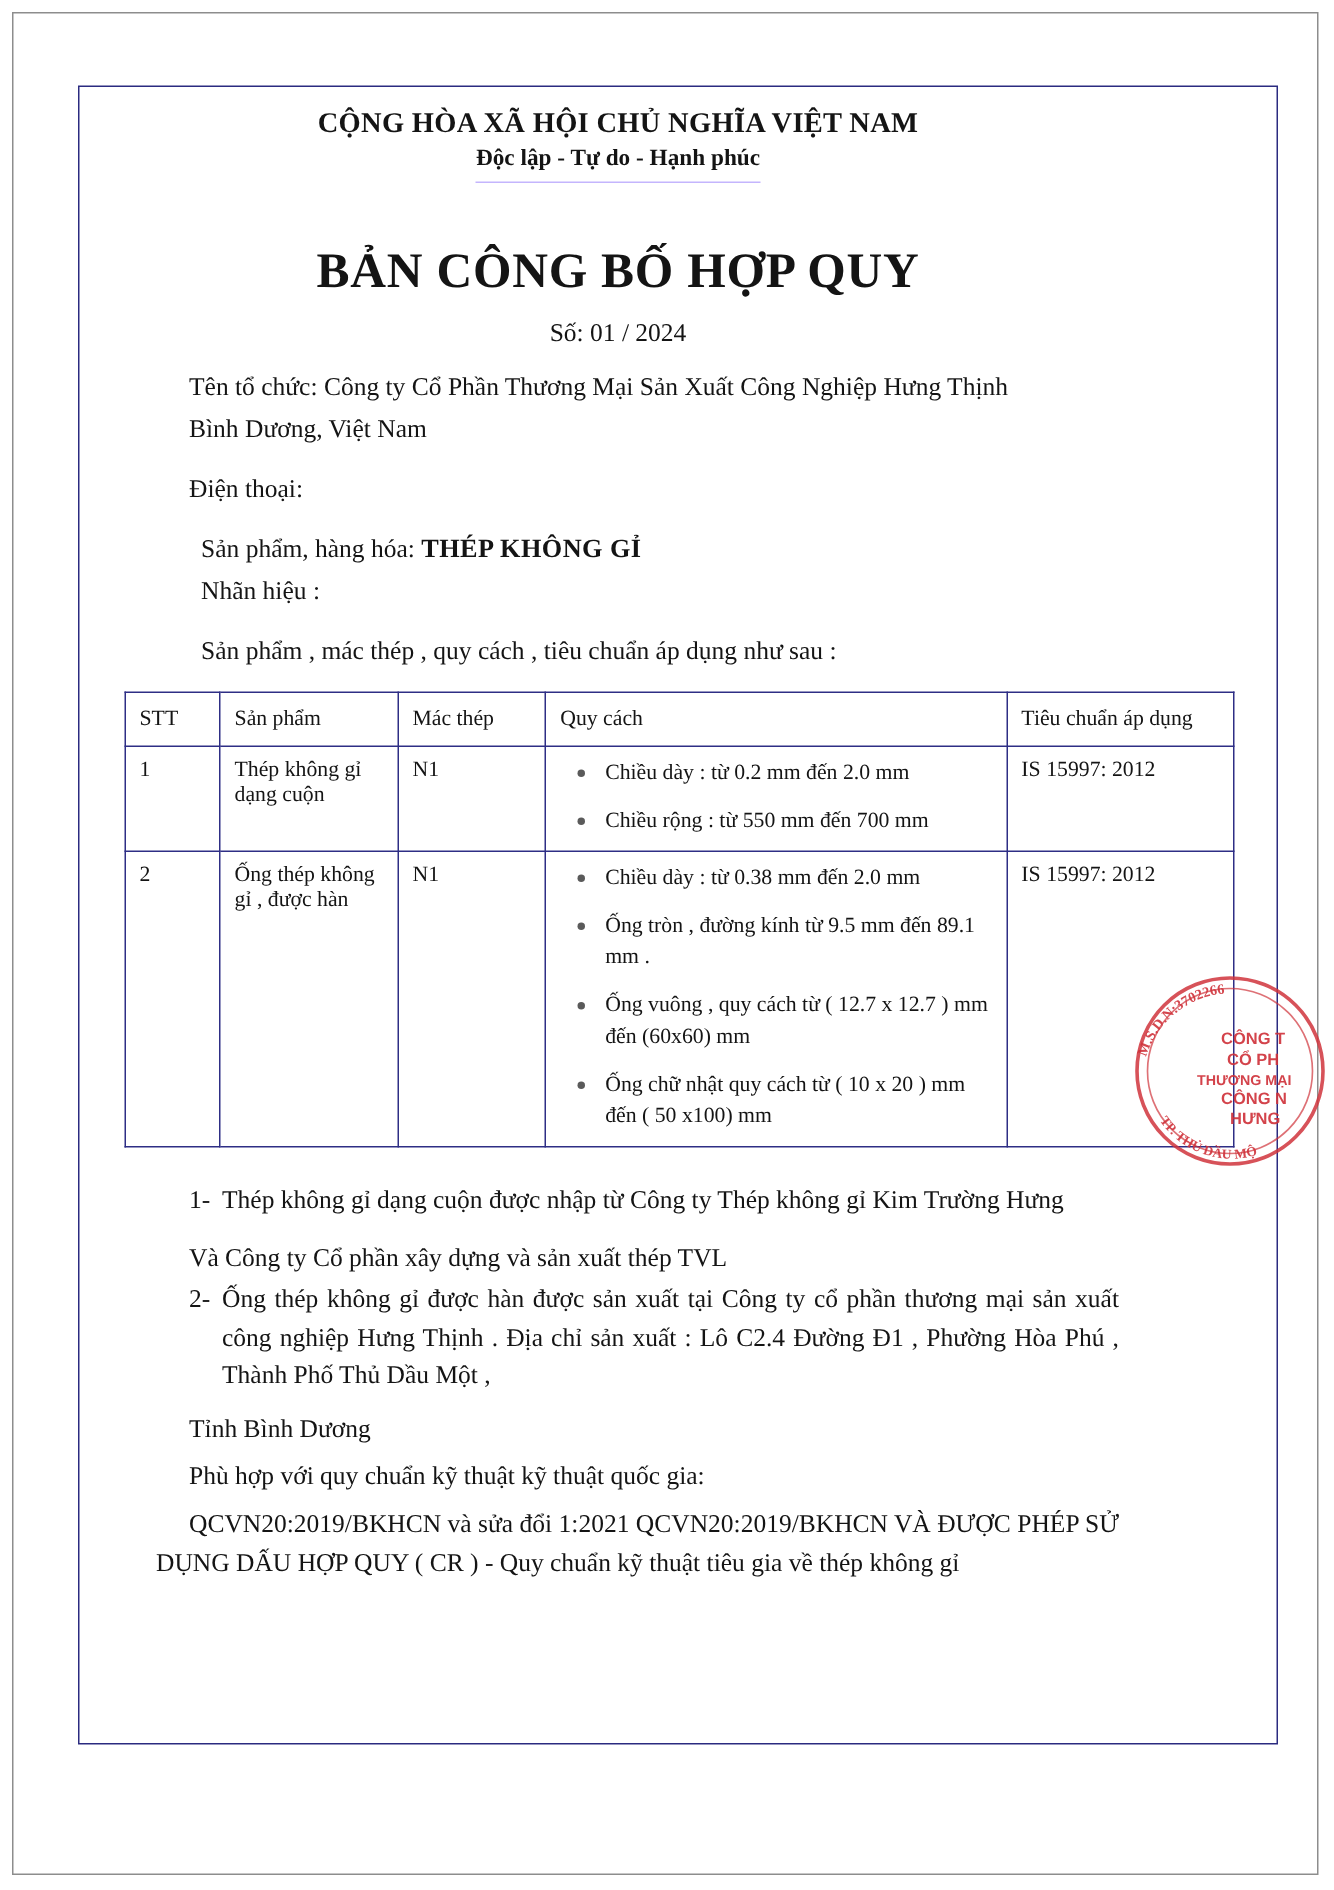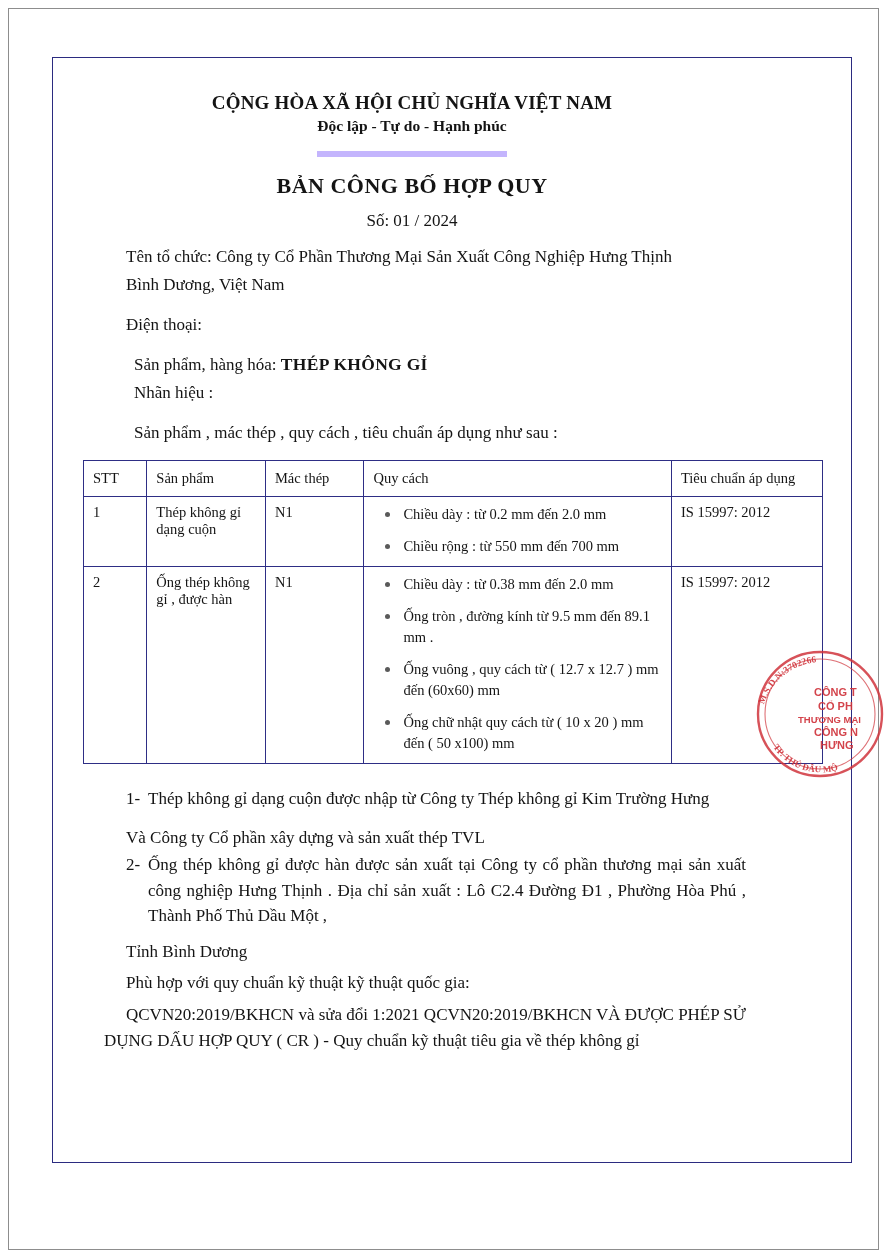--- a/index.html
+++ b/index.html
@@ -34,45 +34,45 @@
     position: absolute;
     left: 52px; top: 57px;
     width: 800px;
     height: 1106px;
     border: 1px solid #2b2b80;
     box-sizing: border-box;
     background: #fff;
   }
   .content {
     position: absolute;
-    left: 52px; top: 74px;
+    left: 52px; top: 54px;
     width: 720px;
     box-sizing: border-box;
     padding: 18px 26px 0 26px;
   }
   .center { text-align: center; }
   .national {
     font-size: 19px;
     font-weight: bold;
     letter-spacing: 0.2px;
     font-family: "Liberation Serif", serif;
   }
   .national-sub {
     font-size: 15.5px;
     font-weight: bold;
     margin-top: 3px;
   }
   .national-sub span.u {
-    border-bottom: 6px solid #c4b5fd;
-    padding-bottom: 17px;
+    border-bottom: 1px solid #c4b5fd;
+    padding-bottom: 7px;
   }
   .title {
-    font-size: 22px;
+    font-size: 33px;
     font-weight: bold;
-    margin-top: 38px;
+    margin-top: 48px;
     letter-spacing: 0.5px;
   }
   .subtitle {
     font-size: 17px;
     margin-top: 12px;
   }
   .body-line {
     font-size: 17px;
     line-height: 1.55;
     margin-top: 13px;

